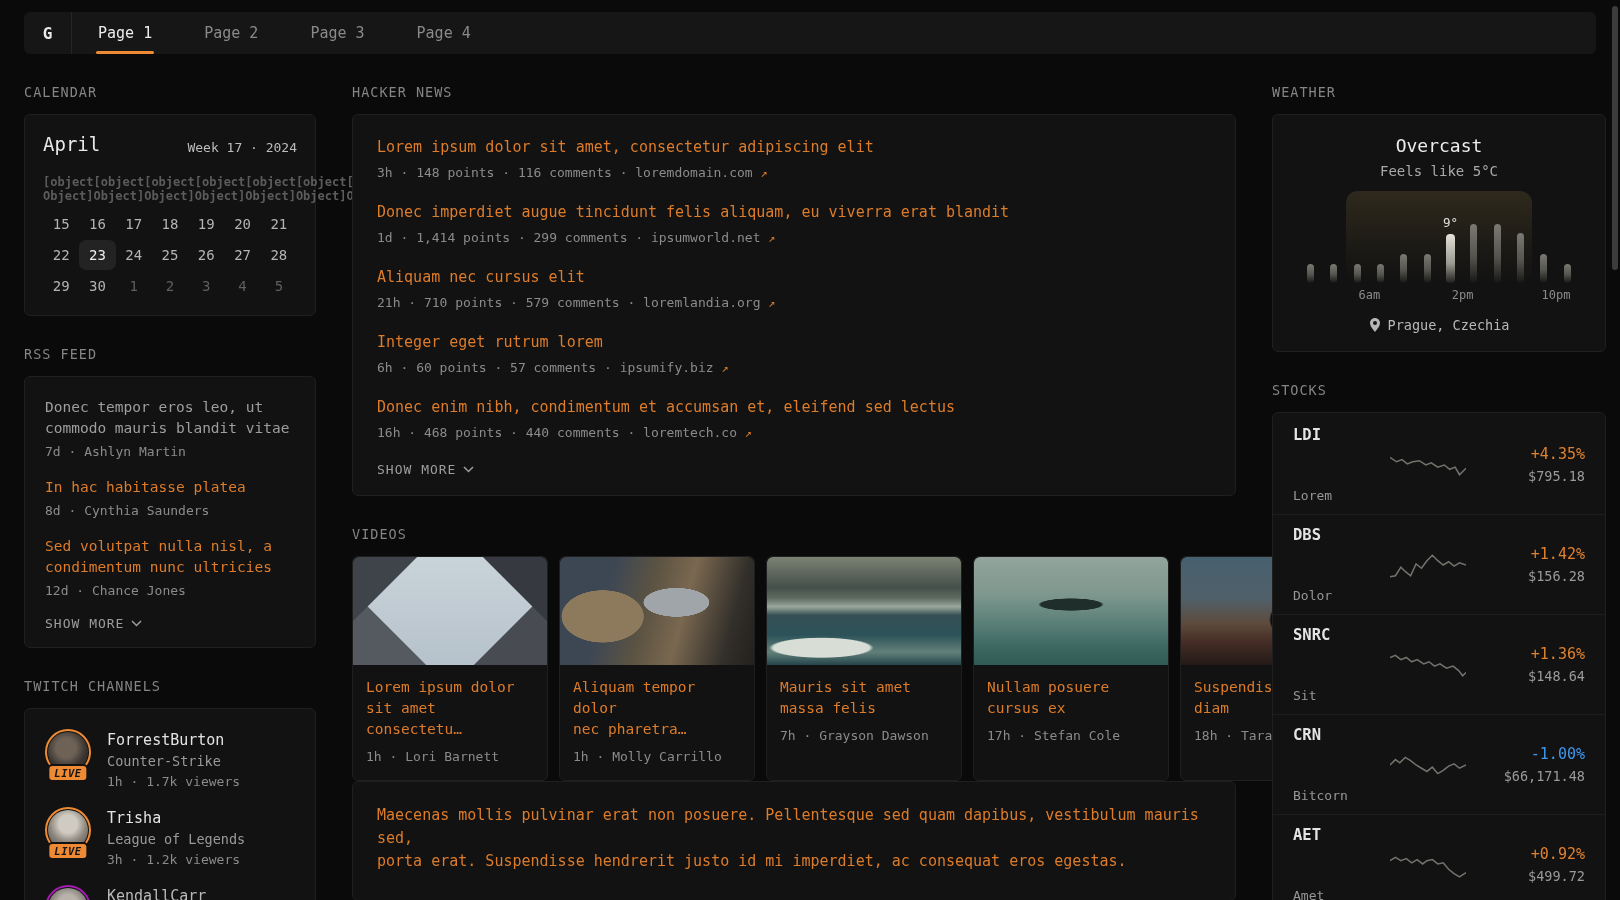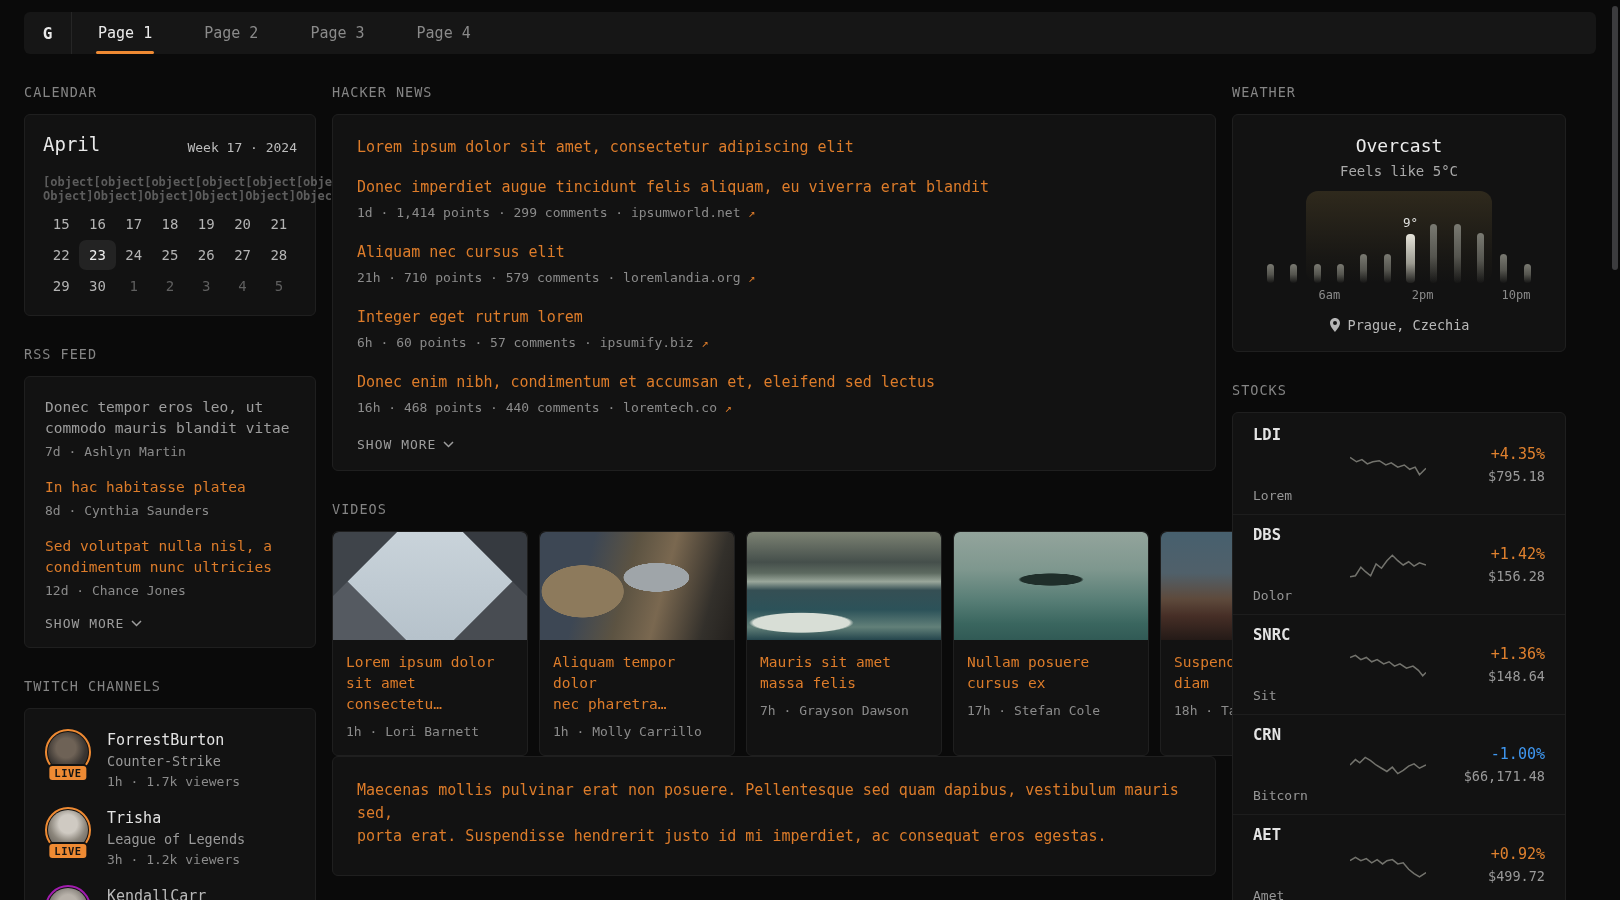--- a/index.html
+++ b/index.html
@@ -14,21 +14,21 @@
 
   
   .nav{display:flex;align-items:stretch;height:42px;margin:12px 24px 0;background:#161616;border-radius:6px;}
   .logo{width:48px;display:flex;align-items:center;justify-content:center;color:#e9e9e9;font-weight:bold;font-size:16px;border-right:1px solid #262626;}
   .tabs{display:flex;align-items:stretch;}
   .tab{position:relative;display:flex;align-items:center;padding:0 26px;color:#8a8a8a;font-size:15px;}
   .tab.active{color:#ececec;}
   .tab.active::after{content:"";position:absolute;left:24px;right:24px;bottom:0;height:3px;border-radius:2px;background:var(--accent);}
 
   
-  .cols{display:grid;grid-template-columns:292px 884px 334px;column-gap:16px;padding:0 24px;height:846px;overflow:hidden;align-items:start;}
+  .cols{display:grid;grid-template-columns:292px 884px 334px;column-gap:36px;padding:0 24px;height:846px;overflow:hidden;align-items:start;}
   .shead{color:#858585;font-size:13.5px;font-weight:400;letter-spacing:1px;margin:30px 0 14px;}
   .card{background:var(--card);border:1px solid var(--border);border-radius:6px;}
   .meta{color:var(--meta);font-size:13px;line-height:19px;}
   .ext{color:var(--link);font-size:12px;}
   .show-more{display:flex;align-items:center;gap:7px;color:#9d9d9d;font-size:13px;letter-spacing:1px;padding:0;}
   .chev{stroke:#9d9d9d;}
 
   
   .cal-card{padding:18px 18px 14px;}
   .cal-top{display:flex;justify-content:space-between;align-items:flex-end;}
@@ -44,21 +44,21 @@
 
   
   .rss-card{padding:20px 20px 16px;}
   .feed-item{margin-bottom:16px;}
   .feed-title{display:block;color:var(--link);font-size:14.5px;line-height:21px;white-space:pre-line;margin-bottom:3px;}
   .feed-title.visited{color:#9e9e9e;}
 
   
   .tw-card{padding:20px 20px 10px;}
   .tw-row{display:flex;gap:16px;align-items:flex-start;margin-bottom:16px;}
-  .tw-avwrap{position:relative;width:46px;height:46px;flex:none;border-radius:50%;border:2px solid #a21caf;}
+  .tw-avwrap{position:relative;width:46px;height:46px;flex:none;border-radius:50%;border:2px solid #a21caf;font-style:italic;}
   .tw-avwrap.live{border-color:var(--accent);}
   .tw-av{position:absolute;inset:1px;border-radius:50%;}
   .avatar-1{background:radial-gradient(circle at 45% 40%,#6e6256 0 30%,#3a3531 60%,#23201e 100%);}
   .avatar-2{background:radial-gradient(circle at 50% 35%,#cfcac2 0 28%,#8c867c 55%,#4e4a45 100%);}
   .avatar-3{background:radial-gradient(circle at 50% 40%,#b8b2aa 0 30%,#7d7872 60%,#4a4641 100%);}
   .live-badge{display:none;position:absolute;left:50%;transform:translateX(-50%);bottom:-9px;background:var(--live-badge);color:#141414;font-size:10.5px;font-weight:bold;letter-spacing:.5px;padding:1px 5px;border-radius:5px;border:2px solid #121212;}
   .tw-avwrap.live .live-badge{display:block;}
   .tw-name{color:#e3e3e3;font-size:15px;margin:2px 0 4px;}
   .tw-name.off{color:#b9b9b9;}
   .tw-cat{color:#9a9a9a;font-size:13.5px;margin-bottom:3px;}
@@ -262,20 +262,24 @@
       </div>
   </section>
 
   <section class="col">
     <h2 class="shead">HACKER NEWS</h2>
     <div class="card hn-card">
       <div>
 
           <div class="hn-item">
             <a class="hn-title">Lorem ipsum dolor sit amet, consectetur adipiscing elit</a>
+            <div class="meta">
+              <span>3h · 148 points · 116 comments · loremdomain.com</span>
+              <span class="ext">↗</span>
+            </div>
           </div>
 
           <div class="hn-item">
             <a class="hn-title">Donec imperdiet augue tincidunt felis aliquam, eu viverra erat blandit</a>
             <div class="meta">
               <span>1d · 1,414 points · 299 comments · ipsumworld.net</span>
               <span class="ext">↗</span>
             </div>
           </div>
 

